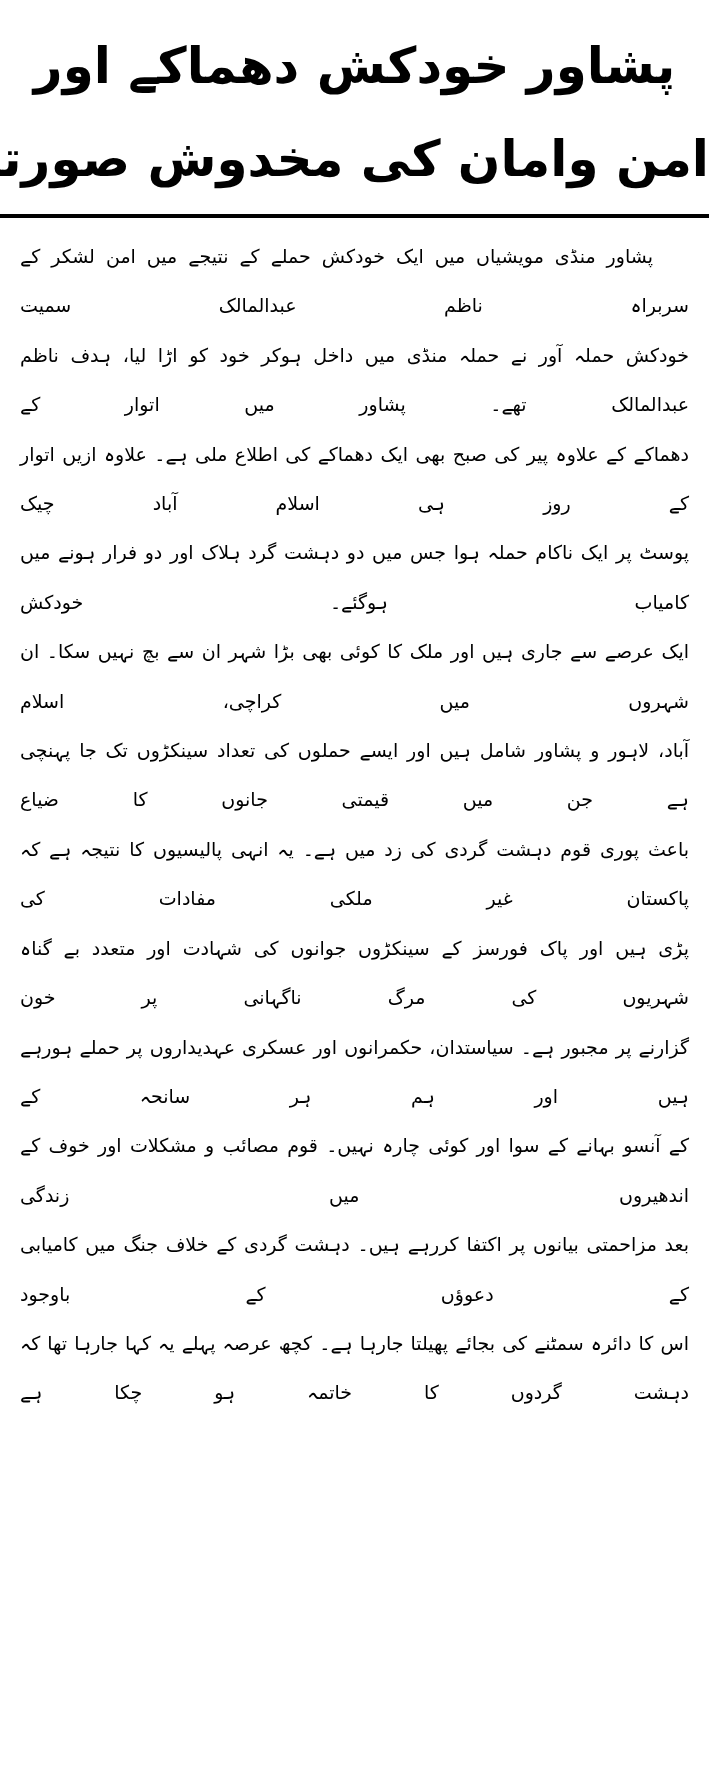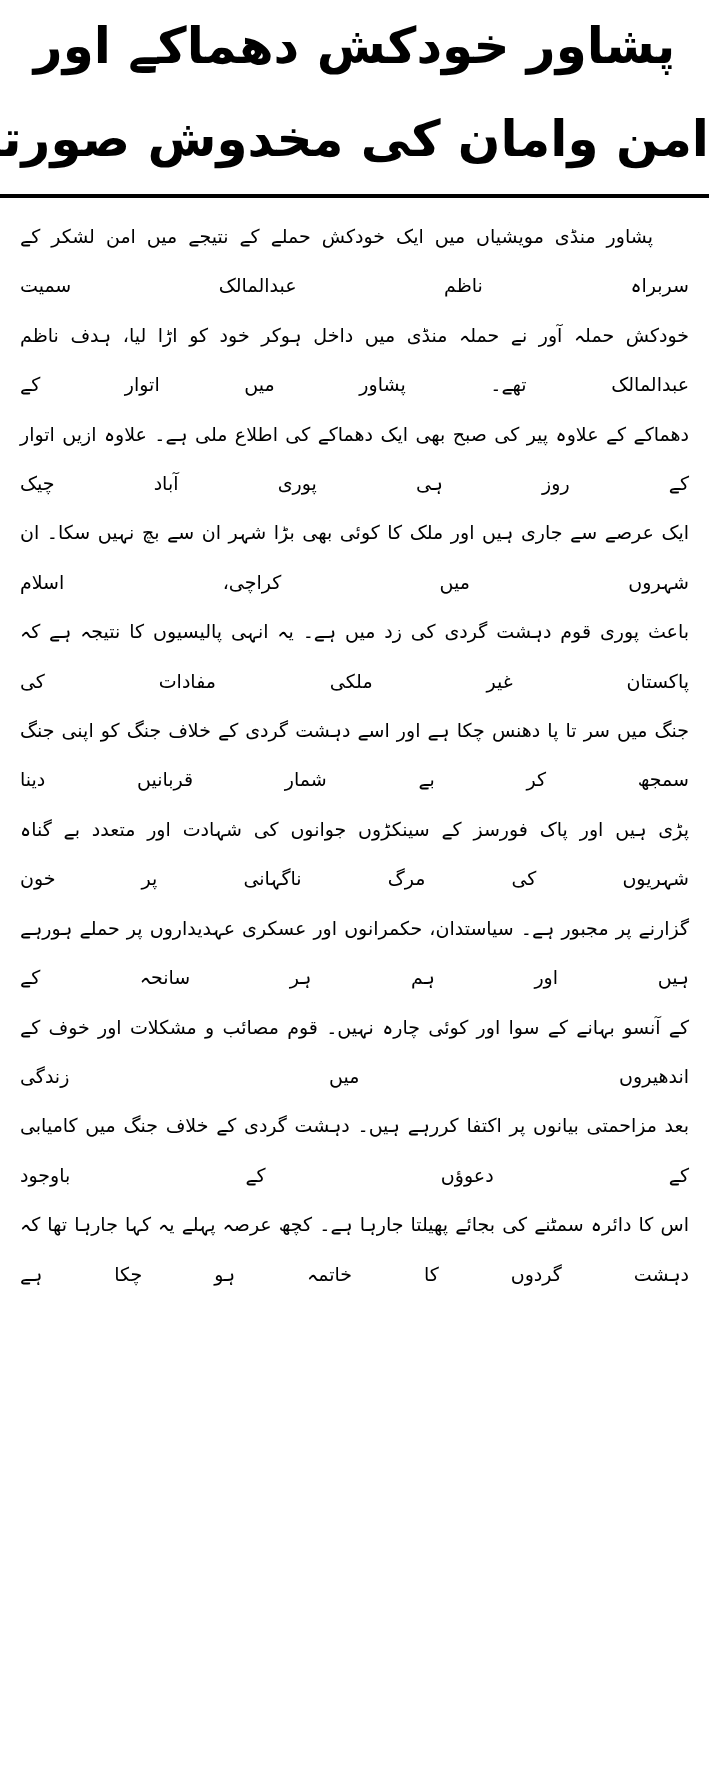--- a/index.html
+++ b/index.html
@@ -7,21 +7,21 @@
     width: 709px;
     height: 1768px;
     background: #ffffff;
     color: #000000;
     font-family: "DejaVu Sans", sans-serif;
     overflow: hidden;
   }
   .doc { width: 709px; }
   header.headline {
     text-align: center;
-    padding-top: 0;
+    padding-top: 20px;
   }
   .hl-line {
     font-size: 50px;
     font-weight: bold;
     line-height: 93px;
     white-space: nowrap;
   }
   .rule {
     height: 4px;
     background: #000000;
@@ -49,23 +49,24 @@
   <header class="headline" dir="rtl" lang="ur">
     <div class="hl-line">پشاور خودکش دھماکے اور</div>
     <div class="hl-line">امن وامان کی مخدوش صورتحال</div>
   </header>
 
   <div class="rule"></div>
 
   <main class="body-col" lang="ur">
       <div class="body-line first">پشاور منڈی مویشیاں میں ایک خودکش حملے کے نتیجے میں امن لشکر کے سربراہ ناظم عبدالمالک سمیت</div>
       <div class="body-line">خودکش حملہ آور نے حملہ منڈی میں داخل ہوکر خود کو اڑا لیا، ہدف ناظم عبدالمالک تھے۔ پشاور میں اتوار کے</div>
-      <div class="body-line">دھماکے کے علاوہ پیر کی صبح بھی ایک دھماکے کی اطلاع ملی ہے۔ علاوہ ازیں اتوار کے روز ہی پوری آباد چیک</div>
+      <div class="body-line">دھماکے کے علاوہ پیر کی صبح بھی ایک دھماکے کی اطلاع ملی ہے۔ علاوہ ازیں اتوار کے روز ہی اسلام آباد چیک</div>
+      <div class="body-line">پوسٹ پر ایک ناکام حملہ ہوا جس میں دو دہشت گرد ہلاک اور دو فرار ہونے میں کامیاب ہوگئے۔ خودکش</div>
       <div class="body-line">ایک عرصے سے جاری ہیں اور ملک کا کوئی بھی بڑا شہر ان سے بچ نہیں سکا۔ ان شہروں میں کراچی، اسلام</div>
+      <div class="body-line">آباد، لاہور و پشاور شامل ہیں اور ایسے حملوں کی تعداد سینکڑوں تک جا پہنچی ہے جن میں قیمتی جانوں کا ضیاع</div>
       <div class="body-line">باعث پوری قوم دہشت گردی کی زد میں ہے۔ یہ انہی پالیسیوں کا نتیجہ ہے کہ پاکستان غیر ملکی مفادات کی</div>
-      <div class="body-line">جنگ میں سر تا پا دھنس چکا ہے اور اسے دہشت گردی کے خلاف جنگ کو اپنی جنگ سمجھ کر بے شمار قربانیں دینا</div>
       <div class="body-line">پڑی ہیں اور پاک فورسز کے سینکڑوں جوانوں کی شہادت اور متعدد بے گناہ شہریوں کی مرگ ناگہانی پر خون</div>
       <div class="body-line">گزارنے پر مجبور ہے۔ سیاستدان، حکمرانوں اور عسکری عہدیداروں پر حملے ہورہے ہیں اور ہم ہر سانحہ کے</div>
       <div class="body-line">کے آنسو بہانے کے سوا اور کوئی چارہ نہیں۔ قوم مصائب و مشکلات اور خوف کے اندھیروں میں زندگی</div>
       <div class="body-line">بعد مزاحمتی بیانوں پر اکتفا کررہے ہیں۔ دہشت گردی کے خلاف جنگ میں کامیابی کے دعوؤں کے باوجود</div>
       <div class="body-line">اس کا دائرہ سمٹنے کی بجائے پھیلتا جارہا ہے۔ کچھ عرصہ پہلے یہ کہا جارہا تھا کہ دہشت گردوں کا خاتمہ ہو چکا ہے</div>
     </main>
 </div>
 
 </body></html>

